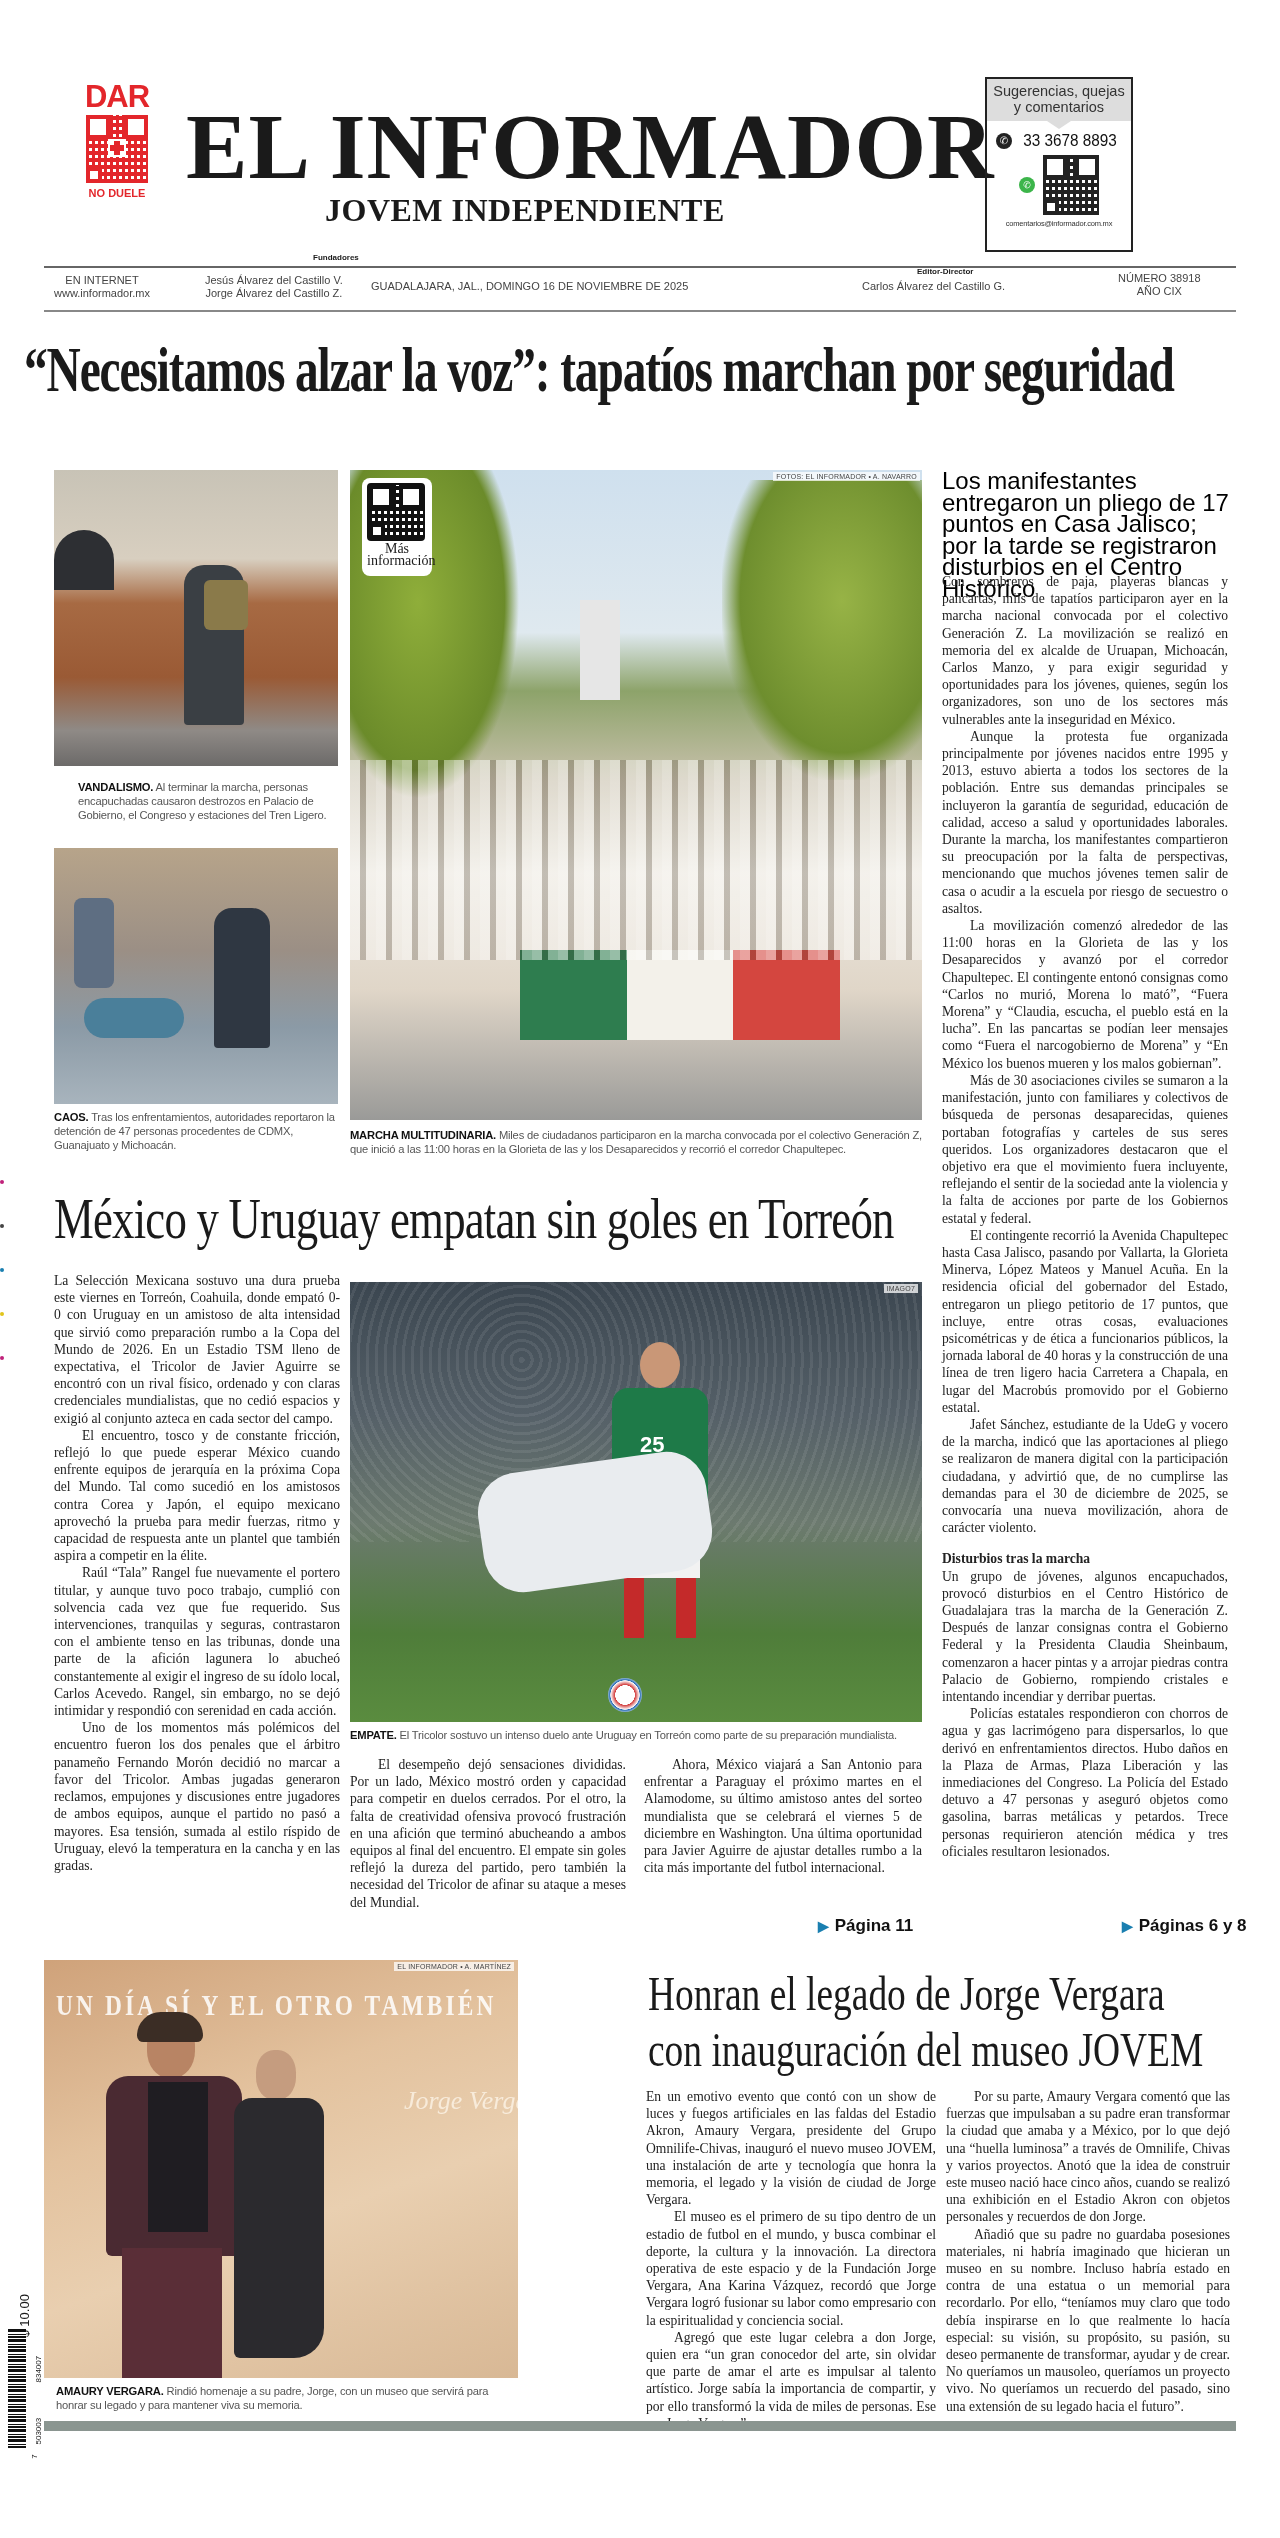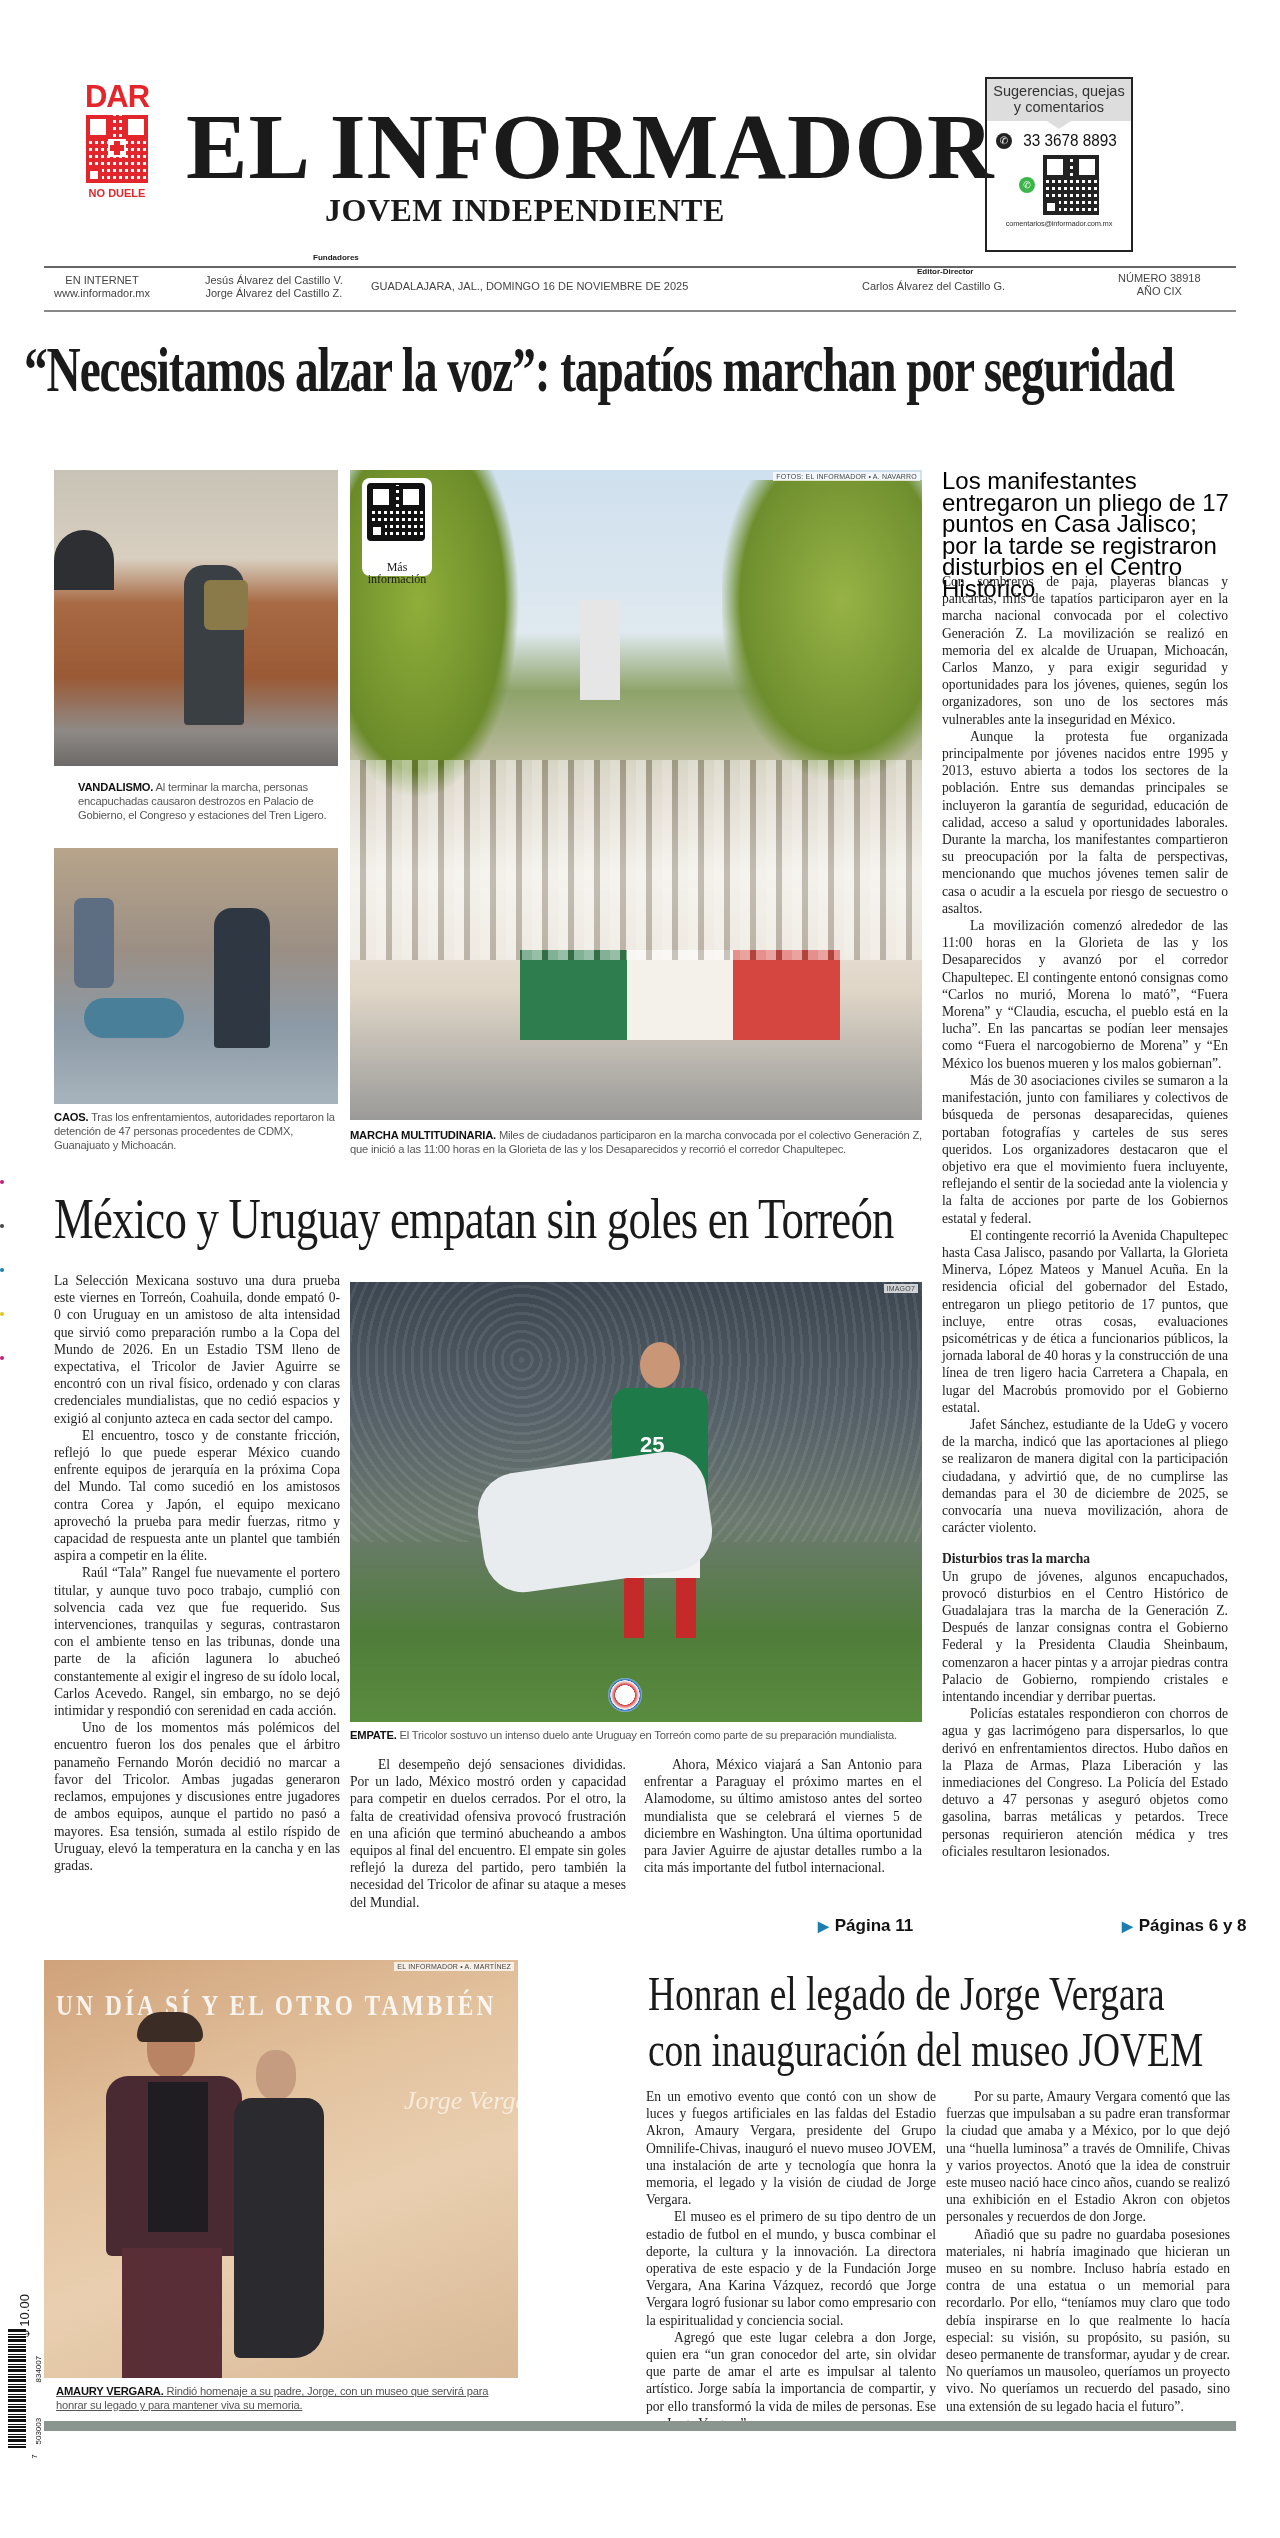--- a/index.html
+++ b/index.html
@@ -117,21 +117,21 @@
     <div style="flex:1;background:#2e7d4f;"></div>
     <div style="flex:1;background:#f3f1ea;"></div>
     <div style="flex:1;background:#d4463f;"></div>
   </div>
   <div style="position:absolute;left:0;top:290px;width:100%;height:200px;background:repeating-linear-gradient(90deg,rgba(255,255,255,.5) 0 10px,rgba(70,60,50,.25) 10px 16px,rgba(255,255,255,.4) 16px 26px);"></div>
   <div class="credit" style="position:absolute;right:2px;top:2px;">FOTOS: EL INFORMADOR • A. NAVARRO</div>
   <div style="position:absolute;left:12px;top:8px;width:70px;height:98px;background:#fff;border-radius:8px;padding:5px;text-align:center;">
     <div class="qr" style="width:58px;height:58px;color:#111;border:2px solid #111;border-radius:4px;">
         <span class="qcorner"></span>
       </div>
-    <div class="serif" style="font-size:12px;line-height:12px;margin-top:20px;">Más información</div>
+    <div class="serif" style="font-size:14px;line-height:12px;margin-top:2px;">Más información</div>
   </div>
 </div>
 <div class="abs caption" style="left:350px;top:1128px;width:572px;">
   <b>MARCHA MULTITUDINARIA.</b>
   <span>Miles de ciudadanos participaron en la marcha convocada por el colectivo Generación Z, que inició a las 11:00 horas en la Glorieta de las y los Desaparecidos y recorrió el corredor Chapultepec.</span>
 </div>
 
 <div class="abs sans" style="left:942px;top:470px;width:290px;font-size:24px;line-height:21.5px;color:#000000;">Los manifestantes entregaron un pliego de 17 puntos en Casa Jalisco; por la tarde se registraron disturbios en el Centro Histórico</div>
 <div class="abs body-text" style="left:942px;top:573px;width:286px;">
   <p class="noind">Con sombreros de paja, playeras blancas y pancartas, mils de tapatíos participaron ayer en la marcha nacional convocada por el colectivo Generación Z. La movilización se realizó en memoria del ex alcalde de Uruapan, Michoacán, Carlos Manzo, y para exigir seguridad y oportunidades para los jóvenes, quienes, según los organizadores, son uno de los sectores más vulnerables ante la inseguridad en México.</p>
@@ -203,21 +203,21 @@
     <div style="position:absolute;left:14px;top:58px;width:136px;height:180px;background:#4a2a32;border-radius:22px 22px 6px 6px;"></div>
     <div style="position:absolute;left:56px;top:64px;width:60px;height:150px;background:#1f1d22;"></div>
     <div style="position:absolute;left:30px;top:230px;width:100px;height:130px;background:#5a2e37;"></div>
   </div>
   <div style="position:absolute;left:190px;top:90px;width:90px;height:320px;">
     <div style="position:absolute;left:22px;top:0;width:40px;height:50px;background:#c59c7f;border-radius:45%;"></div>
     <div style="position:absolute;left:0;top:48px;width:90px;height:260px;background:#2b2a2e;border-radius:18px 18px 30px 6px;"></div>
   </div>
   <div class="credit" style="position:absolute;right:4px;top:2px;">EL INFORMADOR • A. MARTÍNEZ</div>
 </div>
-<div class="abs caption" style="left:56px;top:2384px;width:460px;text-decoration:underline;">
+<div class="abs caption" style="left:56px;top:2384px;width:460px;">
   <b>AMAURY VERGARA.</b>
   <span>Rindió homenaje a su padre, Jorge, con un museo que servirá para honrar su legado y para mantener viva su memoria.</span>
 </div>
 
 <div class="abs serif" style="left:648px;top:1966px;white-space:nowrap;">
   <div style="font-size:48px;line-height:56px;transform:scaleX(.78);transform-origin:left;">Honran el legado de Jorge Vergara</div>
   <div style="font-size:48px;line-height:56px;transform:scaleX(.78);transform-origin:left;">con inauguración del museo JOVEM</div>
 </div>
 <div class="abs body-text" style="left:646px;top:2088px;width:290px;">
   <p class="noind">En un emotivo evento que contó con un show de luces y fuegos artificiales en las faldas del Estadio Akron, Amaury Vergara, presidente del Grupo Omnilife-Chivas, inauguró el nuevo museo JOVEM, una instalación de arte y tecnología que honra la memoria, el legado y la visión de ciudad de Jorge Vergara.</p>

